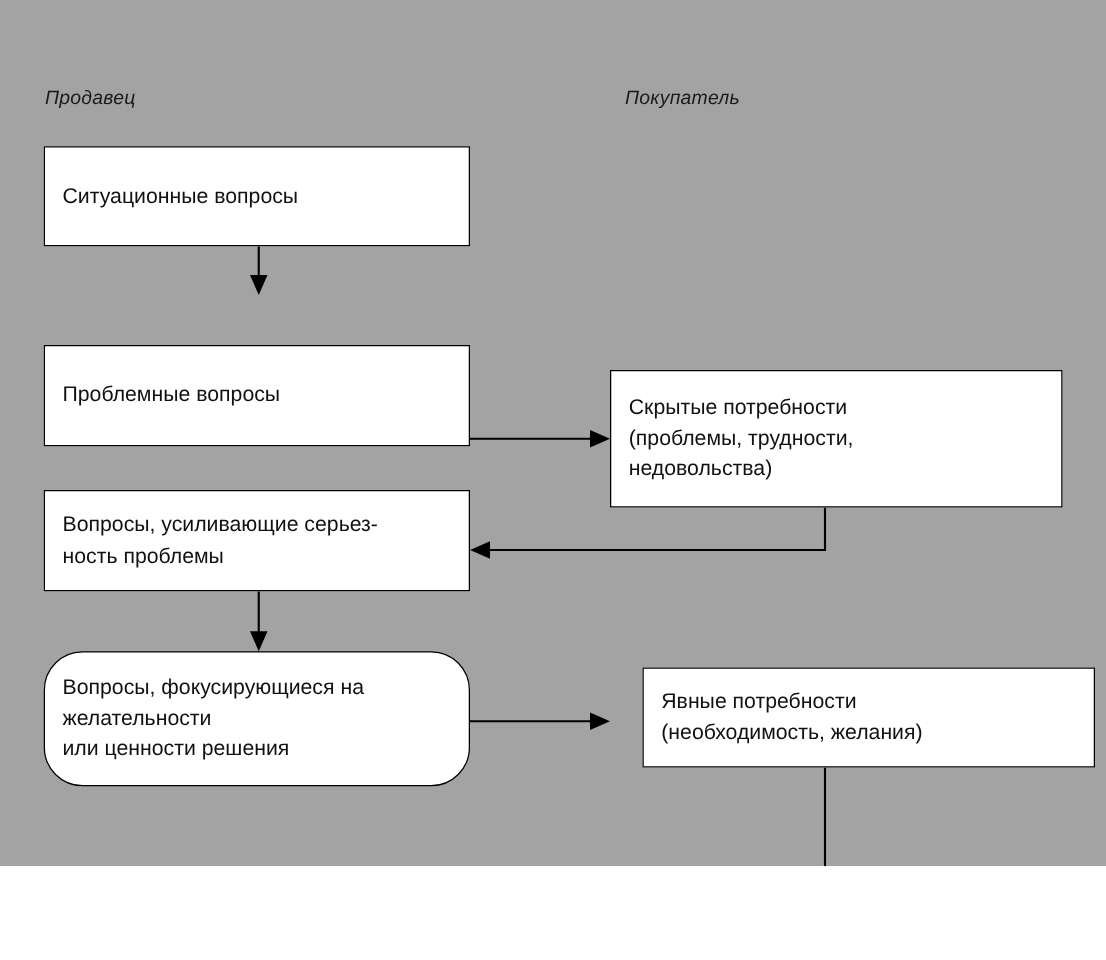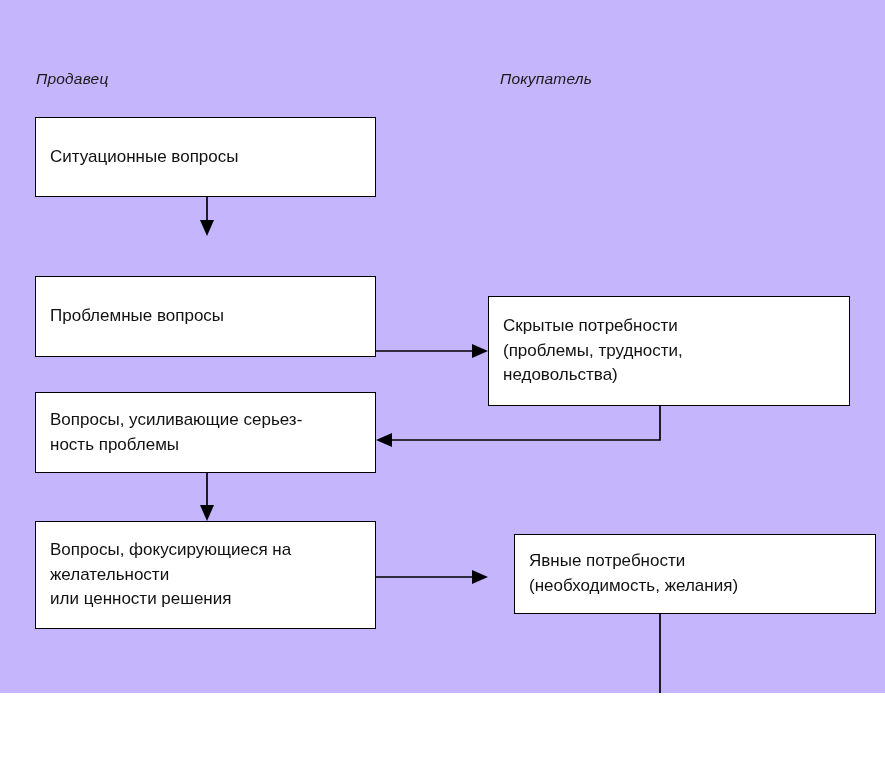--- a/index.html
+++ b/index.html
@@ -9,21 +9,21 @@
     background: #ffffff;
   }
   body {
     font-family: "Liberation Sans", "DejaVu Sans", sans-serif;
     color: #000000;
   }
   #canvas {
     position: relative;
     width: 885px;
     height: 693px;
-    background: #c4b5fd;
+    background: #a3a3a3;
     overflow: hidden;
   }
   .col-header {
     position: absolute;
     font-style: italic;
     font-size: 15.5px;
     line-height: 1;
     letter-spacing: 0.2px;
     white-space: nowrap;
     color: #1a1a1a;
@@ -46,21 +46,21 @@
     font-size: 17px;
     line-height: 1.47;
     white-space: pre-line;
     color: #111111;
   }
 
   
   #node-situational   { left: 35px; top: 117px; width: 341px; height: 80px; }
   #node-problem       { left: 35px; top: 236px; width: 341px; height: 81px; margin-top: 40px; }
   #node-implication   { left: 35px; top: 392px; width: 341px; height: 81px; }
-  #node-needpayoff    { left: 35px; top: 521px; width: 341px; height: 108px; }
+  #node-needpayoff    { left: 35px; top: 521px; width: 341px; height: 108px; border-radius: 31px; }
   #node-solutions     { left: 35px; top: 681px; width: 341px; height: 77px; }
 
   
   #node-implied-needs { left: 488px; top: 296px; width: 362px; height: 110px; }
   #node-explicit-needs{ left: 488px; top: 534px; width: 362px; height: 80px; margin-left: 26px; }
 
   #wires {
     position: absolute;
     left: 0;
     top: 0;

